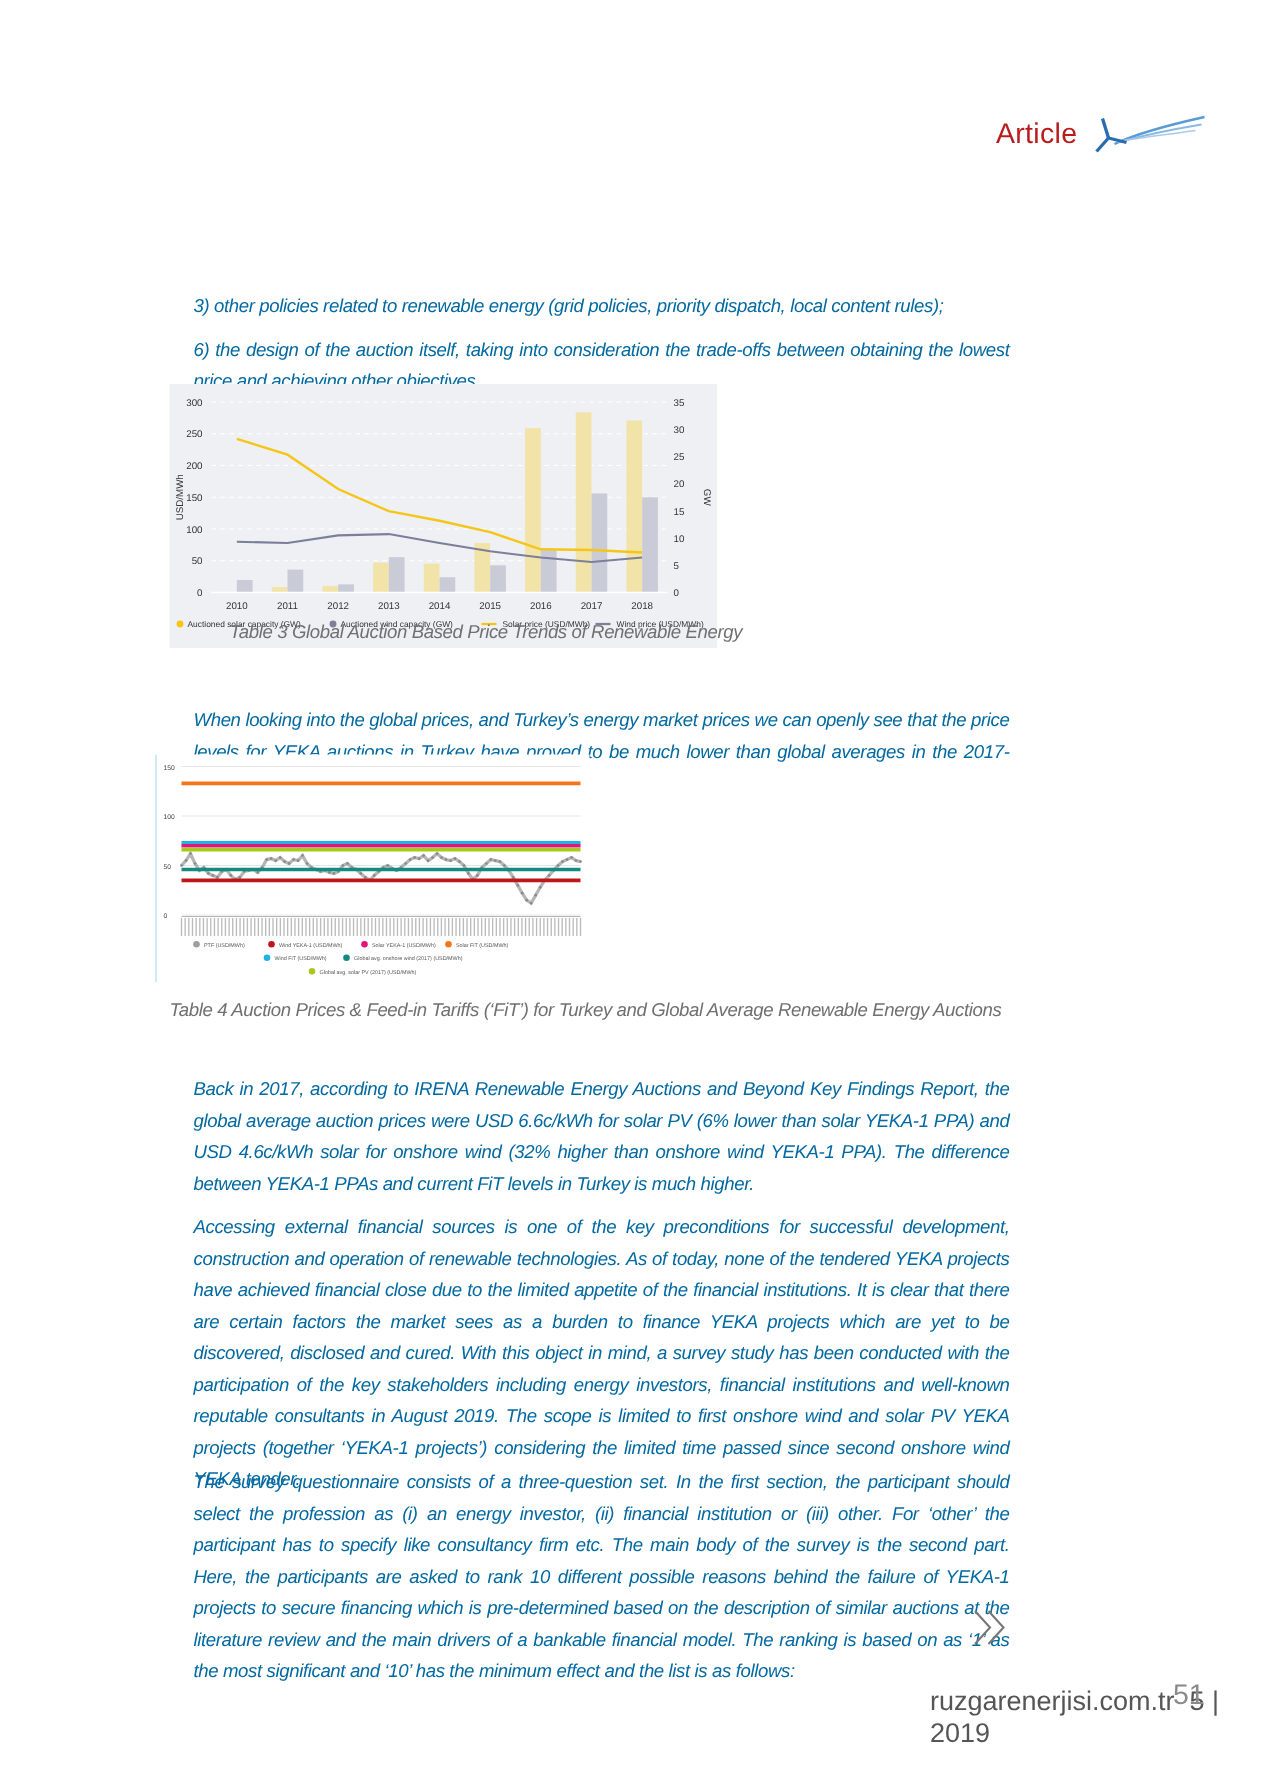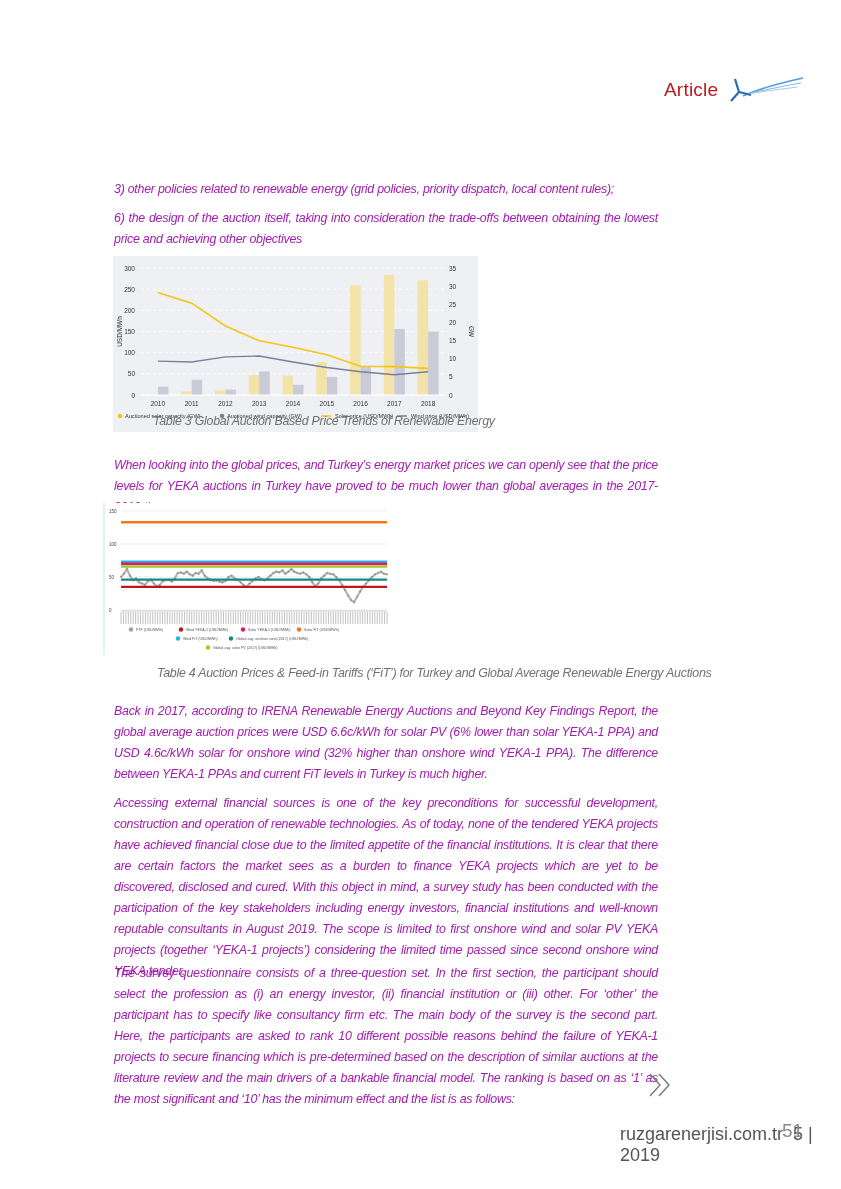--- a/index.html
+++ b/index.html
@@ -2,21 +2,21 @@
 <html><head>
 <meta charset="utf-8">
 <style>
   html, body { margin: 0; padding: 0; background: #ffffff; }
   body { width: 841px; height: 1189px; position: relative; overflow: hidden;
          font-family: "Liberation Sans", sans-serif; color: #6d6d6d; }
   .header-label { position: absolute; left: 664px; top: 79px; font-size: 19px; color: #b91c1c;
                   letter-spacing: 0.2px; font-family: "Liberation Sans Narrow", "Liberation Sans", sans-serif; }
   .logo { position: absolute; left: 725px; top: 74px; width: 80px; height: 30px; }
   .para { position: absolute; left: 113px; width: 544px; font-style: italic; font-size: 12.4px;
-          line-height: 21px; color: #a21caf; text-align: justify; margin: 1px;
+          line-height: 21px; color: #0369a1; text-align: justify; margin: 16px;
           font-family: "Liberation Sans", sans-serif; letter-spacing: -0.25px; }
   .caption { position: absolute; left: 113px; font-style: italic; font-size: 12.4px; color: #707070;
              letter-spacing: -0.25px; margin: 0; }
   .chart1 { position: absolute; left: 113px; top: 256px; width: 365px; height: 176px; background: #eef0f4; }
   .chart2 { position: absolute; left: 103px; top: 503px; width: 290px; height: 152px; background: #ffffff; }
   .footer { position: absolute; left: 620px; top: 1124px; font-size: 18px; color: #555; }
   .page-num { position: absolute; left: 782px; top: 1120px; font-size: 19px; color: #8a8a8a; }
   .next-arrow { position: absolute; left: 648px; top: 1071px; width: 26px; height: 28px; }
   svg text { font-family: "Liberation Sans", sans-serif; }
 </style>
@@ -335,21 +335,21 @@
       <text x="201" y="128" font-size="3.6" fill="#555">Solar FiT (USD/MWh)</text>
       <circle cx="75" cy="135.5" r="2.2" fill="#1fb3e8"></circle>
       <text x="80" y="137" font-size="3.6" fill="#555">Wind FiT (USD/MWh)</text>
       <circle cx="128" cy="135.5" r="2.2" fill="#168a80"></circle>
       <text x="133" y="137" font-size="3.6" fill="#555">Global avg. onshore wind (2017) (USD/MWh)</text>
       <circle cx="105" cy="144.5" r="2.2" fill="#a6c91c"></circle>
       <text x="110" y="146" font-size="3.6" fill="#555">Global avg. solar PV (2017) (USD/MWh)</text>
     </svg>
 </div>
 
-<p class="caption" style="top:666px;margin-left:44px;">Table 4 Auction Prices &amp; Feed-in Tariffs (‘FiT’) for Turkey and Global Average Renewable Energy Auctions</p>
+<p class="caption" style="top:666px;">Table 4 Auction Prices &amp; Feed-in Tariffs (‘FiT’) for Turkey and Global Average Renewable Energy Auctions</p>
 <p class="para" style="top:700px;font-style:italic;">Back in 2017, according to IRENA Renewable Energy Auctions and Beyond Key Findings Report, the global average auction prices were USD 6.6c/kWh for solar PV (6% lower than solar YEKA-1 PPA) and USD 4.6c/kWh solar for onshore wind (32% higher than onshore wind YEKA-1 PPA). The difference between YEKA-1 PPAs and current FiT levels in Turkey is much higher.</p>
 <p class="para" style="top:792px;">Accessing external financial sources is one of the key preconditions for successful development, construction and operation of renewable technologies. As of today, none of the tendered YEKA projects have achieved financial close due to the limited appetite of the financial institutions. It is clear that there are certain factors the market sees as a burden to finance YEKA projects which are yet to be discovered, disclosed and cured. With this object in mind, a survey study has been conducted with the participation of the key stakeholders including energy investors, financial institutions and well-known reputable consultants in August 2019. The scope is limited to first onshore wind and solar PV YEKA projects (together ‘YEKA-1 projects’) considering the limited time passed since second onshore wind YEKA tender.</p>
 <p class="para" style="top:962px;">The survey questionnaire consists of a three-question set. In the first section, the participant should select the profession as (i) an energy investor, (ii) financial institution or (iii) other. For ‘other’ the participant has to specify like consultancy firm etc. The main body of the survey is the second part. Here, the participants are asked to rank 10 different possible reasons behind the failure of YEKA-1 projects to secure financing which is pre-determined based on the description of similar auctions at the literature review and the main drivers of a bankable financial model. The ranking is based on as ‘1’ as the most significant and ‘10’ has the minimum effect and the list is as follows:</p>
 
 <svg class="next-arrow" viewBox="0 0 26 28">
   <path d="M2 3 L12 14 L2 25" stroke="#777" stroke-width="1.4" fill="none"></path>
   <path d="M11 3 L21 14 L11 25" stroke="#777" stroke-width="1.4" fill="none"></path>
 </svg>
 
 <div class="footer">

